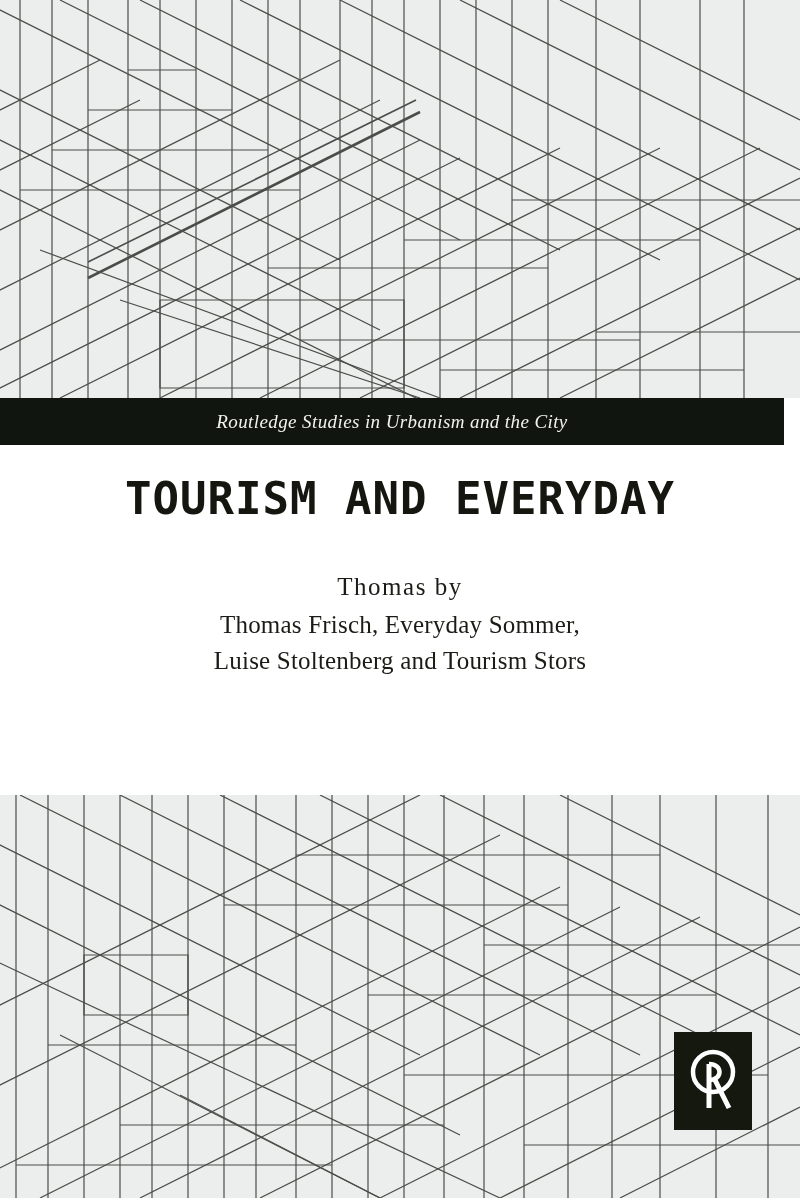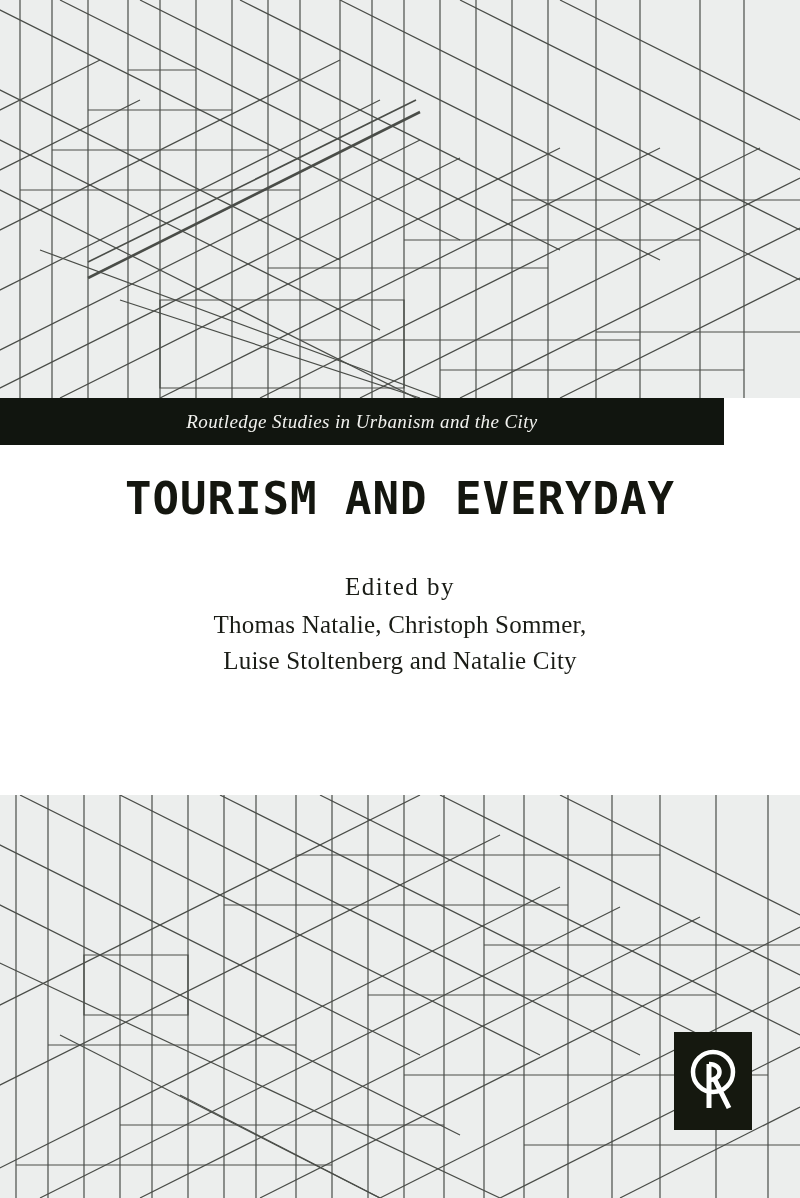--- a/index.html
+++ b/index.html
@@ -38,21 +38,21 @@
     display: block;
     width: 100%;
     height: 100%;
   }
 
   
   .series-band {
     position: absolute;
     left: 0;
     top: 398px;
-    width: 724px;
+    width: 784px;
     height: 47px;
     background: #11150f;
     display: flex;
     align-items: center;
     justify-content: center;
   }
   .series-text {
     color: #f2f2ef;
     font-family: "Liberation Serif", serif;
     font-style: italic;
@@ -201,23 +201,23 @@
 
   <div class="series-band">
     <span class="series-text">Routledge Studies in Urbanism and the City</span>
   </div>
 
   <div class="title-area">
     <div class="book-title">
       <span class="line">Tourism and Everyday</span>
     </div>
     <div class="editors">
-      <div class="edited-by">Edited by</div>
-      <span class="editor-line">Thomas Natalie, Christoph Sommer,</span>
-      <span class="editor-line">Luise Stoltenberg and Natalie City</span>
+      <div class="edited-by">Thomas by</div>
+      <span class="editor-line">Thomas Frisch, Everyday Sommer,</span>
+      <span class="editor-line">Luise Stoltenberg and Tourism Stors</span>
     </div>
   </div>
 
   <div class="art art-bottom">
     <svg viewBox="0 0 800 403" preserveAspectRatio="none" aria-hidden="true">
       <g stroke="#4a4d48" stroke-width="1.2" fill="none">
 
         <line x1="16" y1="0" x2="16" y2="403"></line>
         <line x1="48" y1="0" x2="48" y2="403"></line>
         <line x1="84" y1="0" x2="84" y2="403"></line>

